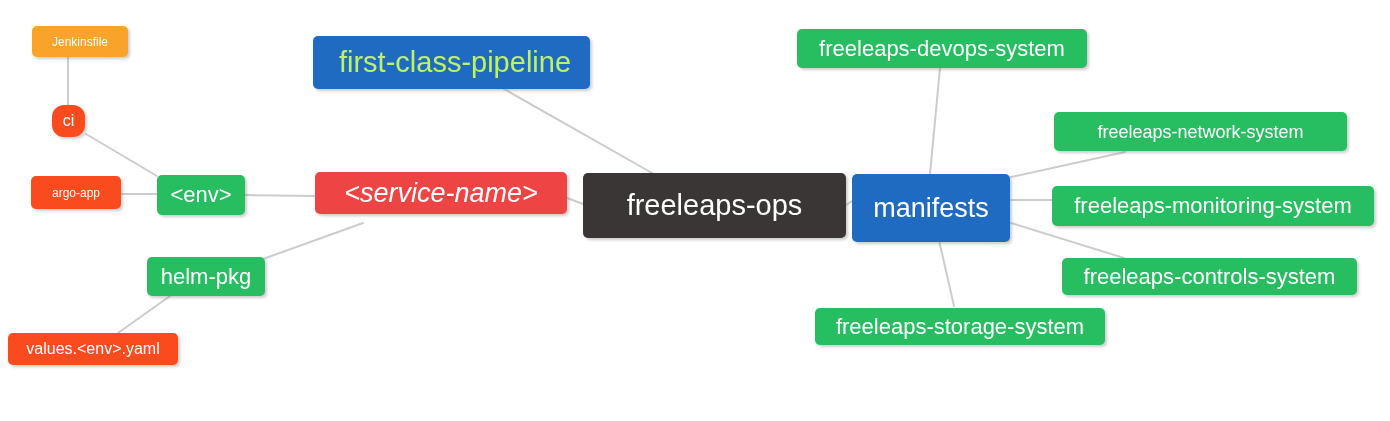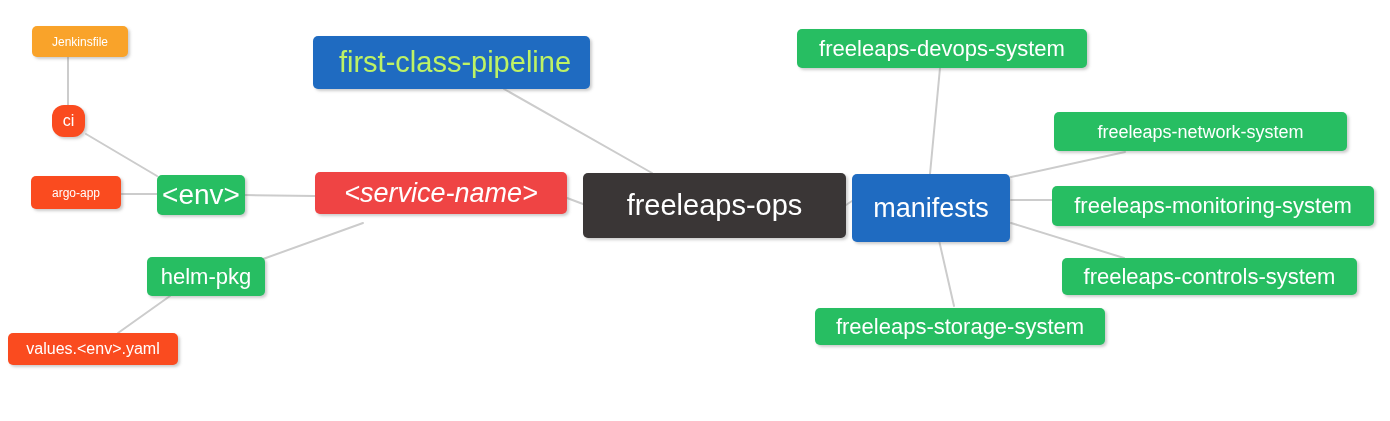--- a/index.html
+++ b/index.html
@@ -56,21 +56,21 @@
       <line x1="1011" y1="177" x2="1125" y2="152" stroke="#cccccc" stroke-width="2" stroke-linecap="round"></line>
       <line x1="1011" y1="200" x2="1052" y2="200" stroke="#cccccc" stroke-width="2" stroke-linecap="round"></line>
       <line x1="1011" y1="223" x2="1124" y2="258" stroke="#cccccc" stroke-width="2" stroke-linecap="round"></line>
       <line x1="936" y1="227" x2="954" y2="306" stroke="#cccccc" stroke-width="2" stroke-linecap="round"></line>
     </svg>
   <div id="nodes-layer">
       <div class="node node--root" style="left: 583px; top: 173px; width: 263px; height: 65px; font-size: 29px; background: rgb(58, 54, 54); color: rgb(255, 255, 255);">freeleaps-ops</div>
       <div class="node node--primary" style="left: 313px; top: 36px; width: 277px; height: 53px; font-size: 29px; background: rgb(31, 107, 193); color: #bef264; padding-left: 7px;">first-class-pipeline</div>
       <div class="node node--primary" style="left: 315px; top: 172px; width: 252px; height: 42px; font-size: 27px; background: #ef4444; color: rgb(255, 255, 255); font-style: italic;">&lt;service-name&gt;</div>
       <div class="node node--primary" style="left: 852px; top: 174px; width: 158px; height: 68px; font-size: 27px; background: rgb(31, 107, 193); color: rgb(255, 255, 255);">manifests</div>
-      <div class="node node--success" style="left: 157px; top: 175px; width: 88px; height: 40px; font-size: 28px; background: rgb(39, 190, 98); color: rgb(255, 255, 255);">&lt;env&gt;</div>
+      <div class="node node--success" style="left: 157px; top: 175px; width: 88px; height: 40px; font-size: 22px; background: rgb(39, 190, 98); color: rgb(255, 255, 255);">&lt;env&gt;</div>
       <div class="node node--success" style="left: 147px; top: 257px; width: 118px; height: 39px; font-size: 22px; background: rgb(39, 190, 98); color: rgb(255, 255, 255);">helm-pkg</div>
       <div class="node node--danger" style="left: 52px; top: 105px; width: 33px; height: 32px; font-size: 16px; background: rgb(250, 75, 31); color: rgb(255, 255, 255); border-radius: 12px;">ci</div>
       <div class="node node--danger" style="left: 31px; top: 176px; width: 90px; height: 33px; font-size: 12px; background: rgb(250, 75, 31); color: rgb(255, 255, 255);">argo-app</div>
       <div class="node node--danger" style="left: 8px; top: 333px; width: 170px; height: 32px; font-size: 16px; background: rgb(250, 75, 31); color: rgb(255, 255, 255);">values.&lt;env&gt;.yaml</div>
       <div class="node node--warning" style="left: 32px; top: 26px; width: 96px; height: 31px; font-size: 12px; background: rgb(249, 163, 42); color: rgb(255, 255, 255);">Jenkinsfile</div>
       <div class="node node--success" style="left: 797px; top: 29px; width: 290px; height: 39px; font-size: 22px; background: rgb(39, 190, 98); color: rgb(255, 255, 255);">freeleaps-devops-system</div>
       <div class="node node--success" style="left: 1054px; top: 112px; width: 293px; height: 39px; font-size: 18px; background: rgb(39, 190, 98); color: rgb(255, 255, 255);">freeleaps-network-system</div>
       <div class="node node--success" style="left: 1052px; top: 186px; width: 322px; height: 40px; font-size: 22px; background: rgb(39, 190, 98); color: rgb(255, 255, 255);">freeleaps-monitoring-system</div>
       <div class="node node--success" style="left: 1062px; top: 258px; width: 295px; height: 37px; font-size: 22px; background: rgb(39, 190, 98); color: rgb(255, 255, 255);">freeleaps-controls-system</div>
       <div class="node node--success" style="left: 815px; top: 308px; width: 290px; height: 37px; font-size: 22px; background: rgb(39, 190, 98); color: rgb(255, 255, 255);">freeleaps-storage-system</div>

